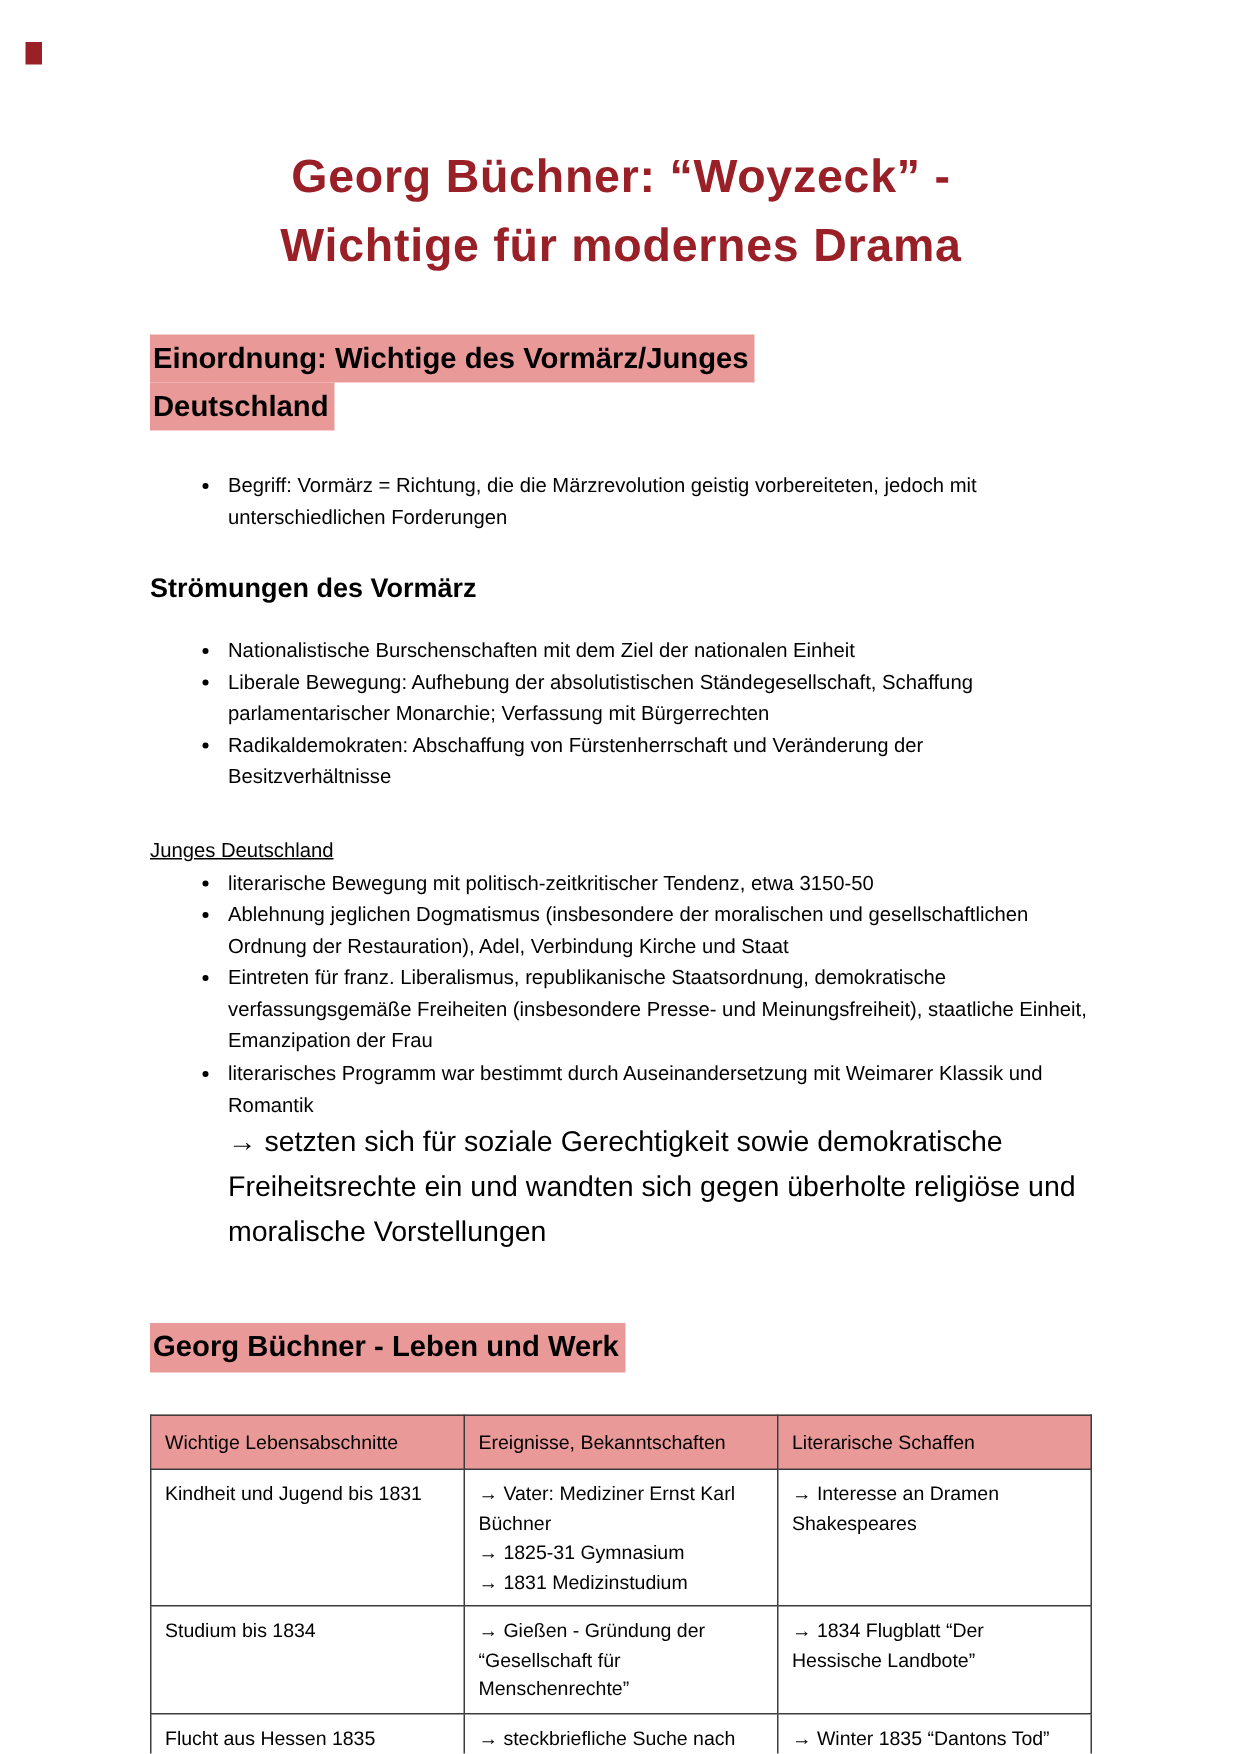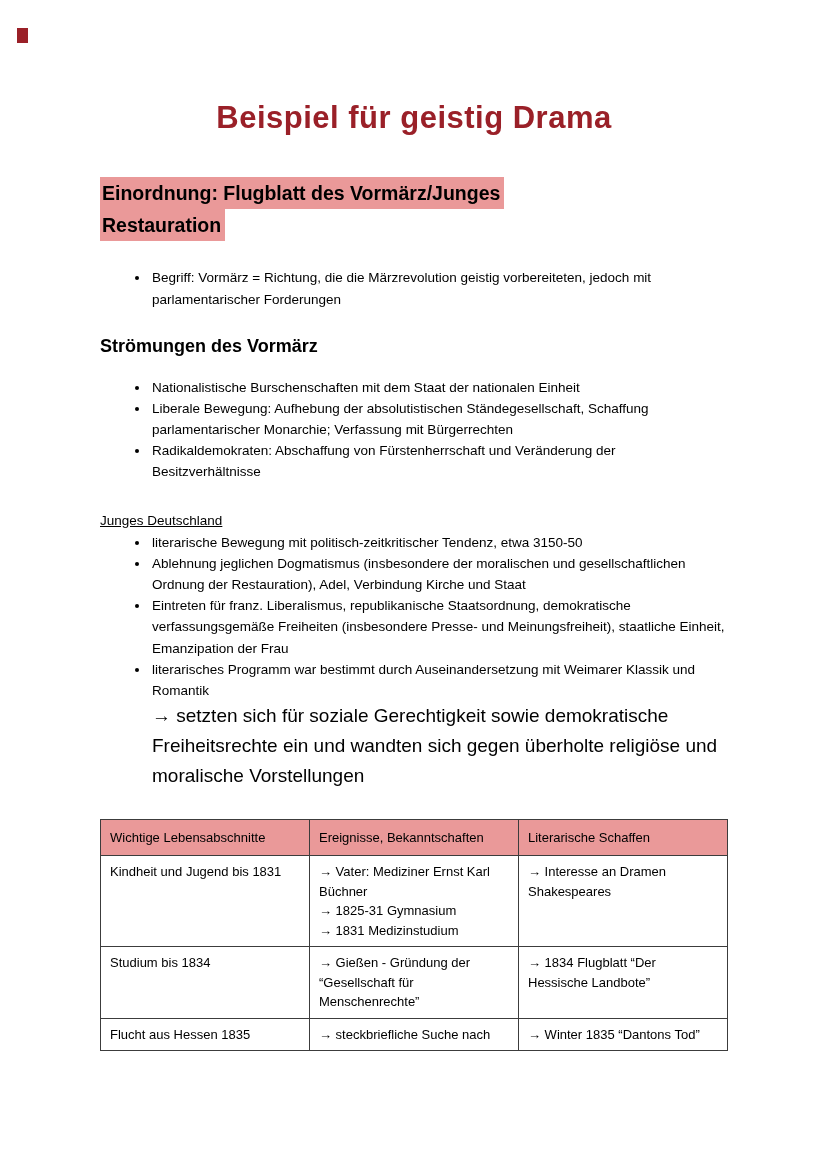--- a/index.html
+++ b/index.html
@@ -45,50 +45,54 @@
   td { white-space: pre-line; }
 </style>
 </head>
 <body>
 
 <div class="corner-mark"></div>
 
 <div class="doc">
 
   <h1 class="title">
-    <span class="h-line">Beispiel für geistig Drama</span>
+    <span class="h-line">Georg Büchner: “Woyzeck” -</span>
+    <span class="h-line">Wichtige für modernes Drama</span>
   </h1>
 
   <h2 class="h-section">
-    <span class="h-line"><span class="hl">Einordnung: Flugblatt des Vormärz/Junges</span></span>
-    <span class="h-line"><span class="hl">Restauration</span></span>
+    <span class="h-line"><span class="hl">Einordnung: Wichtige des Vormärz/Junges</span></span>
+    <span class="h-line"><span class="hl">Deutschland</span></span>
   </h2>
 
   <ul class="intro-list">
-    <li>Begriff: Vormärz = Richtung, die die Märzrevolution geistig vorbereiteten, jedoch mit parlamentarischer Forderungen</li>
+    <li>Begriff: Vormärz = Richtung, die die Märzrevolution geistig vorbereiteten, jedoch mit unterschiedlichen Forderungen</li>
   </ul>
 
   <h3 class="sub-h">Strömungen des Vormärz</h3>
 
   <ul class="stroem-list">
-    <li>Nationalistische Burschenschaften mit dem Staat der nationalen Einheit</li>
+    <li>Nationalistische Burschenschaften mit dem Ziel der nationalen Einheit</li>
     <li>Liberale Bewegung: Aufhebung der absolutistischen Ständegesellschaft, Schaffung parlamentarischer Monarchie; Verfassung mit Bürgerrechten</li>
     <li>Radikaldemokraten: Abschaffung von Fürstenherrschaft und Veränderung der Besitzverhältnisse</li>
   </ul>
 
   <div class="junges-h">Junges Deutschland</div>
 
   <ul class="junges-list">
     <li>literarische Bewegung mit politisch-zeitkritischer Tendenz, etwa 3150-50</li>
     <li>Ablehnung jeglichen Dogmatismus (insbesondere der moralischen und gesellschaftlichen Ordnung der Restauration), Adel, Verbindung Kirche und Staat</li>
     <li>Eintreten für franz. Liberalismus, republikanische Staatsordnung, demokratische verfassungsgemäße Freiheiten (insbesondere Presse- und Meinungsfreiheit), staatliche Einheit, Emanzipation der Frau</li>
     <li>literarisches Programm war bestimmt durch Auseinandersetzung mit Weimarer Klassik und Romantik</li>
   </ul>
   <div class="arrow-note">→ setzten sich für soziale Gerechtigkeit sowie demokratische Freiheitsrechte ein und wandten sich gegen überholte religiöse und moralische Vorstellungen</div>
 
+  <h2 class="h-section h-section2">
+    <span class="h-line"><span class="hl">Georg Büchner - Leben und Werk</span></span>
+  </h2>
 
   <table>
     <thead>
       <tr>
         <th>Wichtige Lebensabschnitte</th>
         <th>Ereignisse, Bekanntschaften</th>
         <th>Literarische Schaffen</th>
       </tr>
     </thead>
     <tbody>

